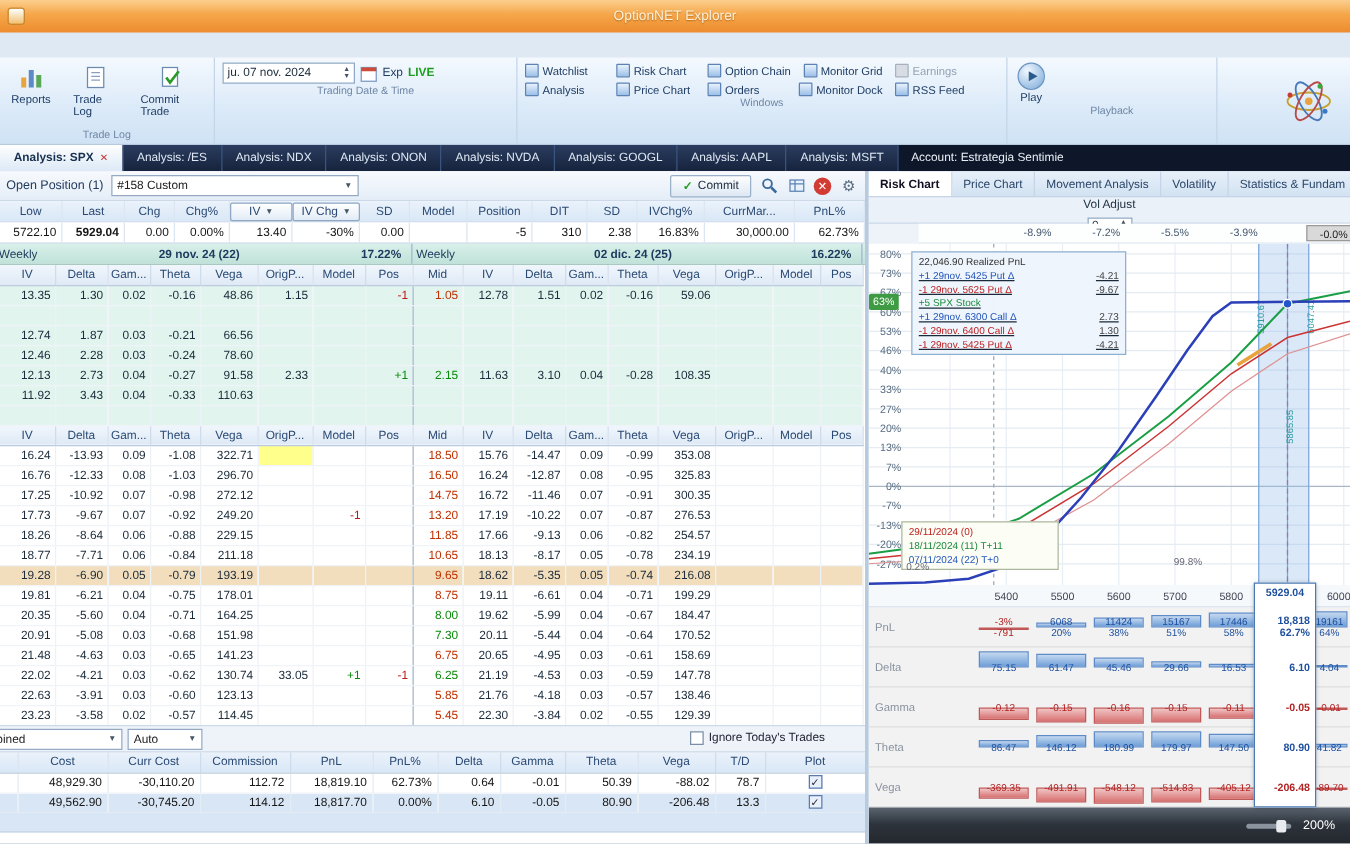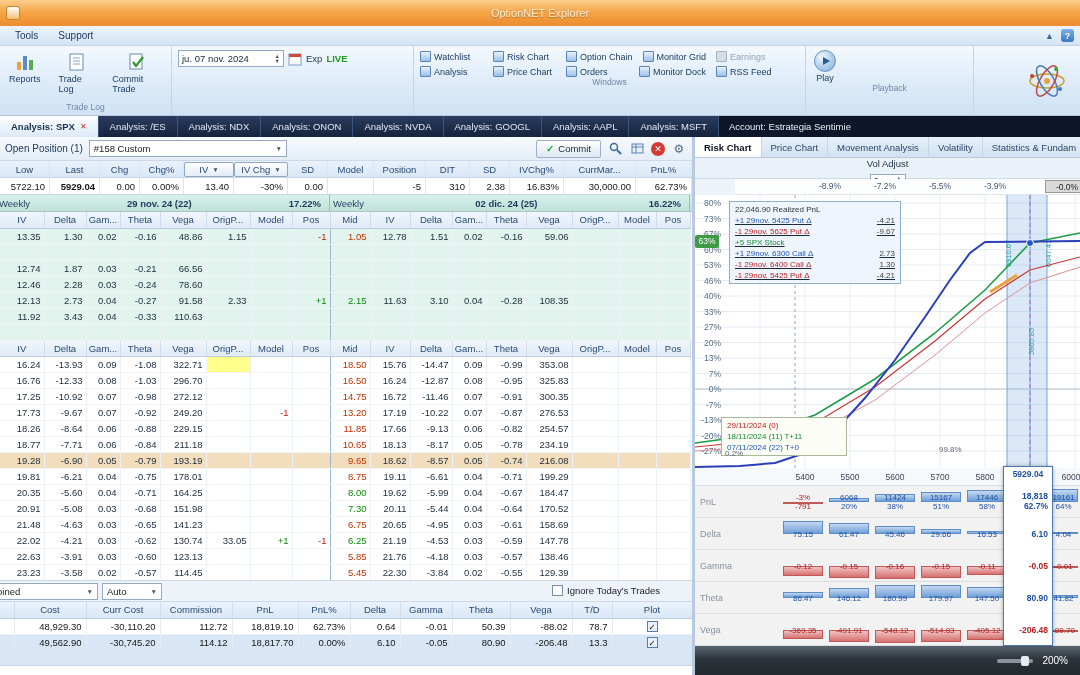--- a/index.html
+++ b/index.html
@@ -155,28 +155,20 @@
 </head>
 <body>
 
 <div id="app">
 
   <div class="titlebar">
     <span class="app-icon"></span>
     <span>OptionNET Explorer</span>
   </div>
 
-  <div class="menubar">
-    <span class="menu-item">Tools</span>
-    <span class="menu-item">Support</span>
-    <span class="menu-right">
-      <span class="mini-btn">▲</span>
-      <span class="help-btn">?</span>
-    </span>
-  </div>
 
   <div class="ribbon">
     <div class="rgroup g1">
       <div class="rg-items">
         <div class="rbtn">
           <svg width="20" height="20" viewBox="0 0 20 20">
               <rect x="2" y="10" width="4" height="8" fill="#e8a33d"></rect>
               <rect x="8" y="4" width="4" height="14" fill="#5b8ac4"></rect>
               <rect x="14" y="8" width="4" height="10" fill="#58a858"></rect>
             </svg>
@@ -211,20 +203,21 @@
               <span>▼</span>
             </span>
         </span>
         <svg width="14" height="14" viewBox="0 0 14 14">
             <rect x="1" y="2" width="12" height="11" fill="#fff" stroke="#7a9ac0"></rect>
             <rect x="1" y="2" width="12" height="3" fill="#d04a3a"></rect>
           </svg>
         <span class="exp-lbl">Exp</span>
         <span class="live">LIVE</span>
       </div>
+      <div class="rgroup-label">Trading Date &amp; Time</div>
     </div>
 
     <div class="rgroup g3">
       <div class="win-rows">
         <div class="win-row" id="win-row1">
             <span class="witem">
               <span class="wicon"></span>
               <span>Watchlist</span>
             </span>
             <span class="witem">
@@ -737,21 +730,21 @@
             <td>19.28</td>
             <td>-6.90</td>
             <td>0.05</td>
             <td>-0.79</td>
             <td>193.19</td>
             <td></td>
             <td></td>
             <td class="gsep"></td>
             <td class="mid">9.65</td>
             <td>18.62</td>
-            <td>-8.57</td>
+            <td>-5.35</td>
             <td>0.05</td>
             <td>-0.74</td>
             <td>216.08</td>
             <td></td>
             <td></td>
             <td></td>
           </tr>
           <tr class="secb">
             <td>19.81</td>
             <td>-6.21</td>

